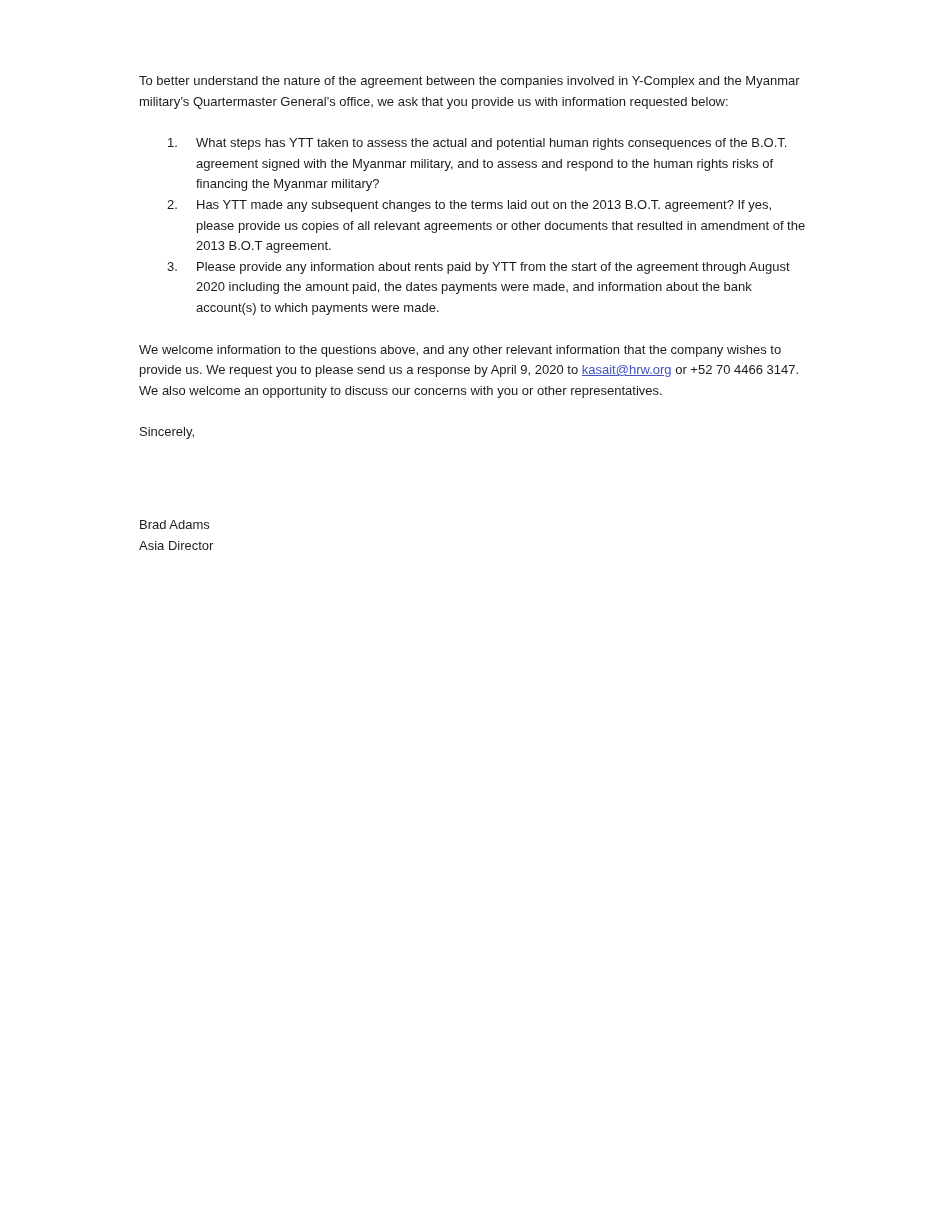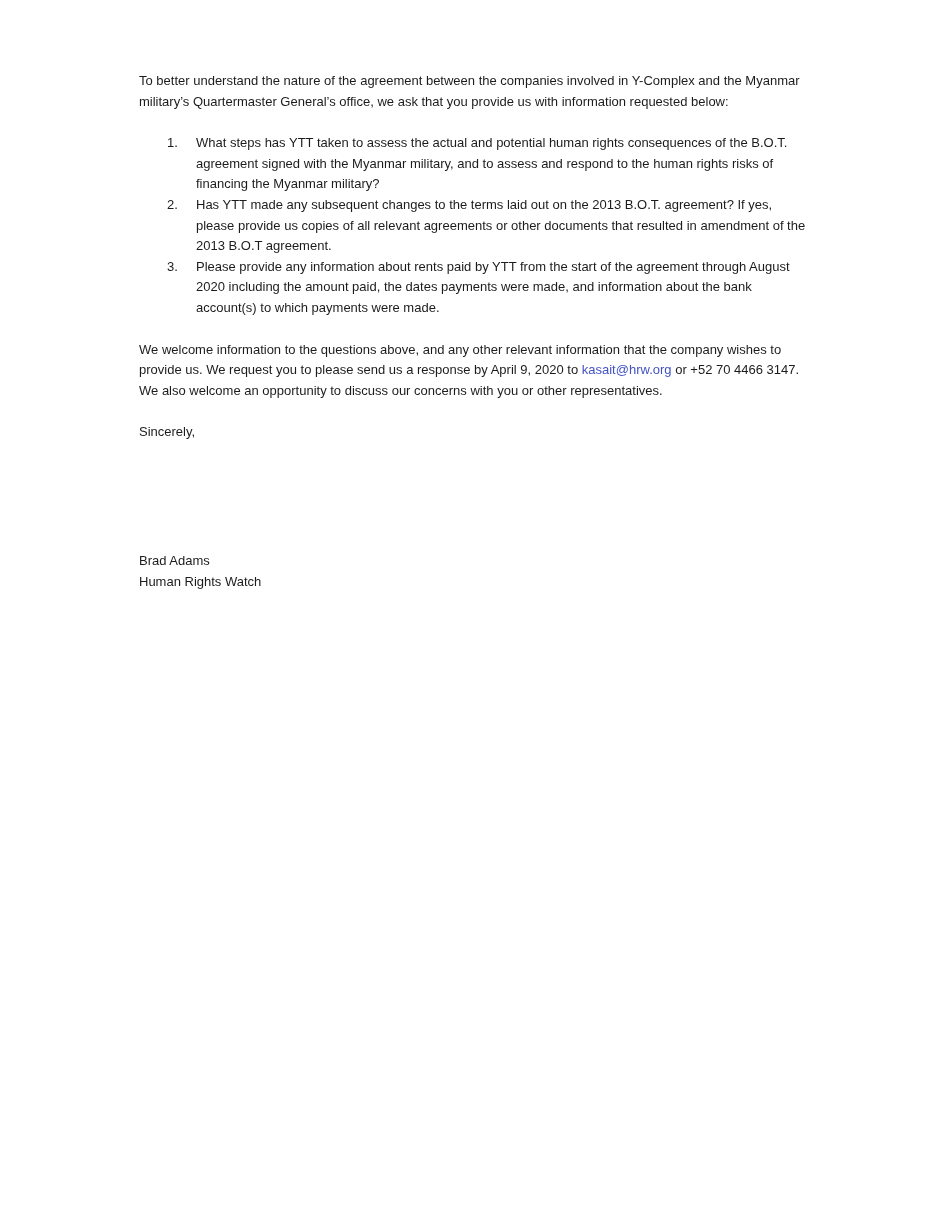--- a/index.html
+++ b/index.html
@@ -39,27 +39,28 @@
   .q-num {
     flex: 0 0 29px;
     margin-left: 28px;
     text-align: left;
   }
   .q-text {
     flex: 1;
   }
   .email-link {
     color: #4252c4;
+    text-decoration: underline;
     cursor: pointer;
   }
   .closing {
     margin: 0 0 37px 0;
   }
   .signature-block {
-    margin-top: 108px;
+    margin-top: 72px;
   }
   .sig-line {
     margin: 0;
   }
 </style>
 </head>
 <body>
 
 <div class="page">
   <div class="content">
@@ -81,17 +82,17 @@
       </li>
     </ol>
 
     <p class="para"><span>We welcome information to the questions above, and any other relevant information that the company wishes to provide us. We request you to please send us a response by April 9, 2020 to </span><a class="email-link">kasait@hrw.org</a><span> or +52 70 4466 3147. We also welcome an opportunity to discuss our concerns with you or other representatives.</span></p>
 
 
     <p class="closing">Sincerely,</p>
 
     <div class="signature-block">
       <p class="sig-line">Brad Adams</p>
-      <p class="sig-line">Human Rights Watch</p>
+      <p class="sig-line">Asia Director</p>
     </div>
 
   </div>
 </div>
 
 </body></html>

